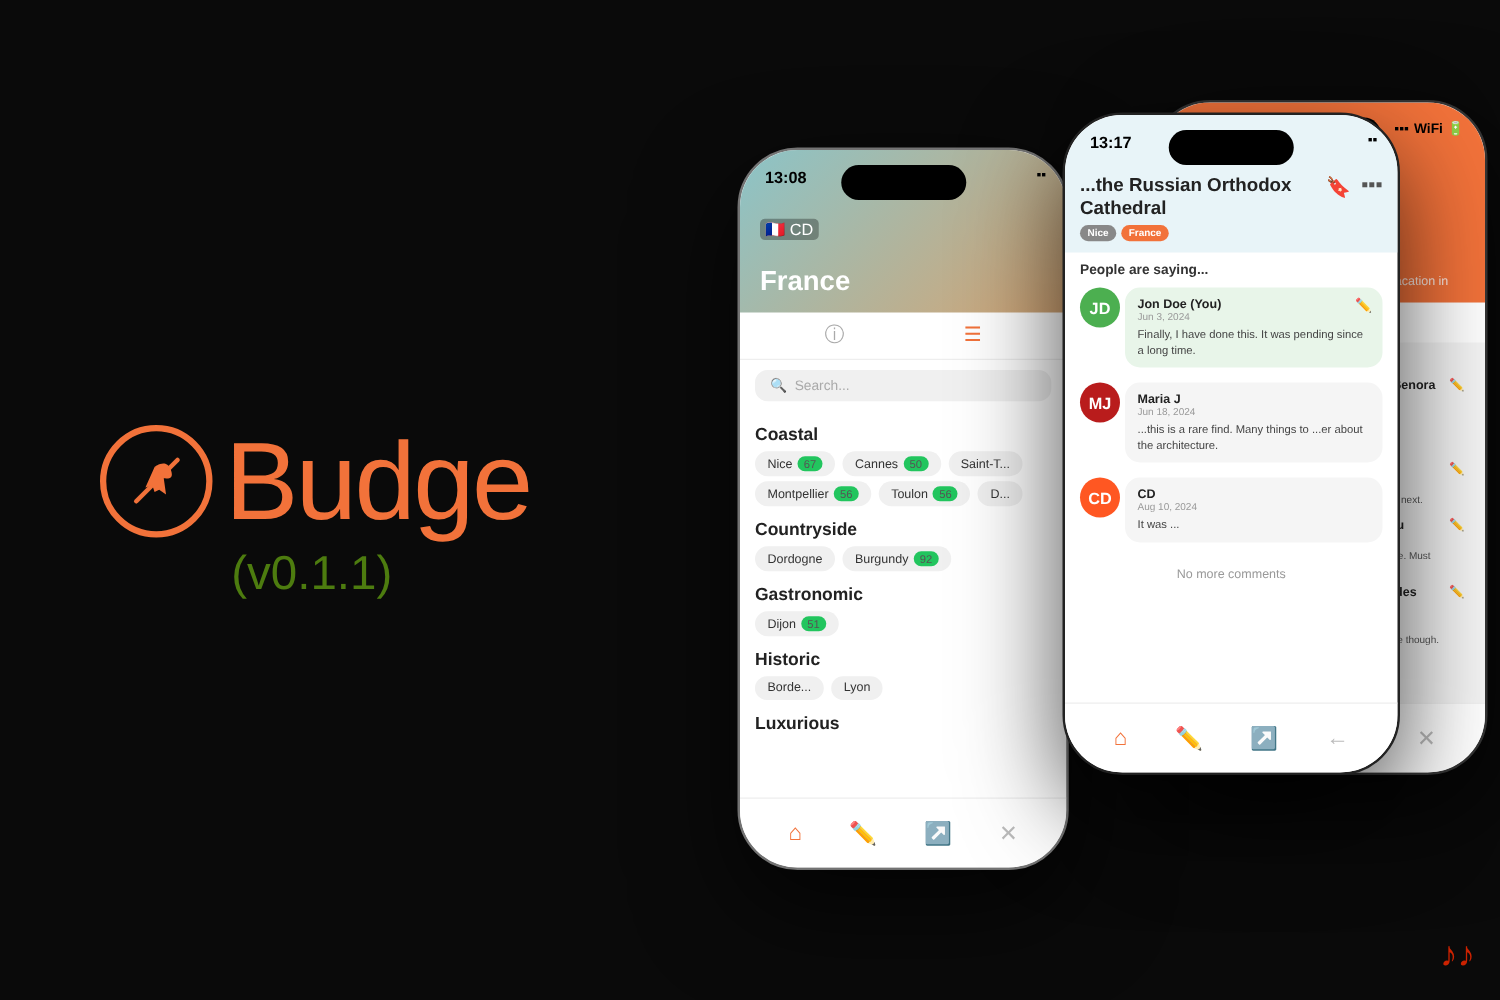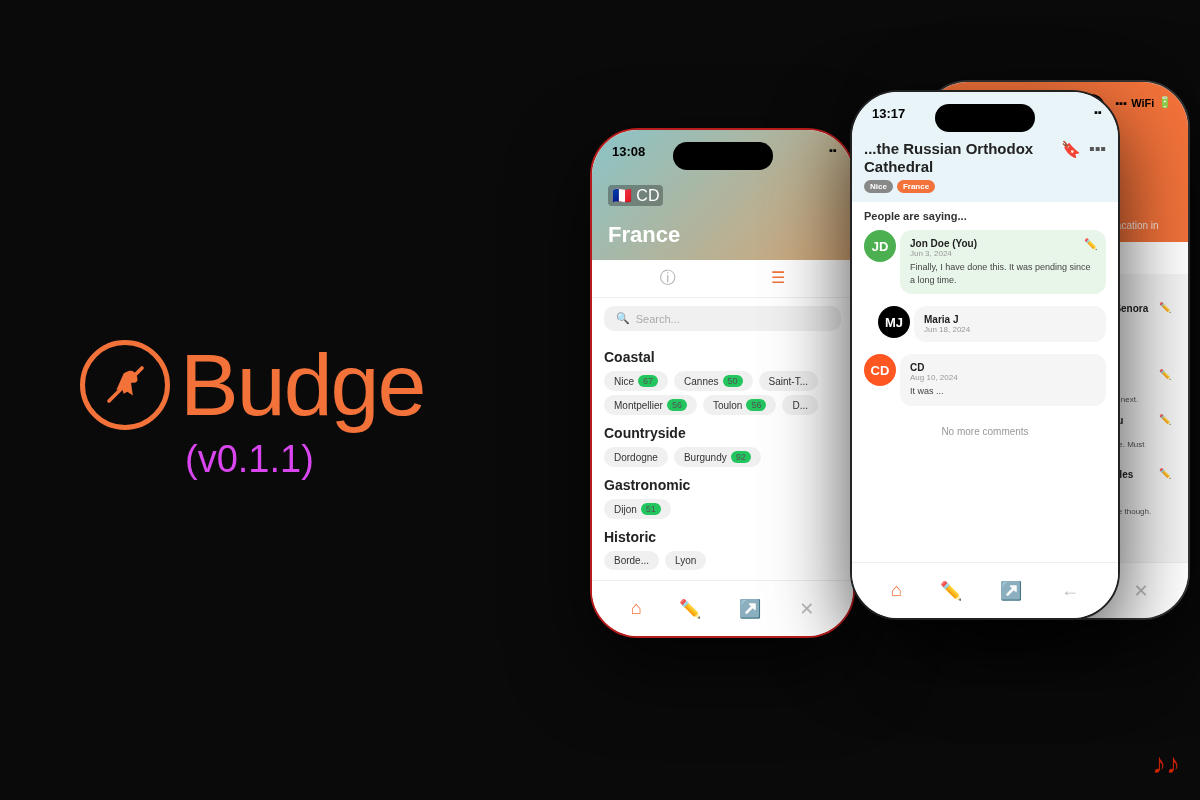--- a/index.html
+++ b/index.html
@@ -52,21 +52,21 @@
       font-size: 88px;
       font-weight: 400;
       color: #f2723a;
       letter-spacing: -2px;
       line-height: 1;
     }
 
     .version-text {
       font-size: 38px;
       font-weight: 500;
-      color: #d946ef;
+      color: #4d7c0f;
       margin-top: 8px;
       margin-left: 105px;
     }
 
     
     .right-section {
       position: relative;
       width: 640px;
       height: 800px;
       flex-shrink: 0;
@@ -87,25 +87,25 @@
       top: 80px;
       right: 10px;
       background: #f5f5f5;
       border: 2px solid #333;
       z-index: 1;
     }
 
     
     .phone-middle {
       width: 265px;
-      height: 510px;
-      top: 128px;
+      height: 578px;
+      top: 118px;
       left: 30px;
       background: #fff;
-      border: 2px solid #b91c1c;
+      border: 2px solid #737373;
       z-index: 2;
     }
 
     
     .phone-front {
       width: 270px;
       height: 530px;
       top: 90px;
       right: 80px;
       background: #fff;
@@ -280,21 +280,21 @@
     .france-title {
       font-size: 22px;
       font-weight: 700;
       color: white;
     }
 
     .france-flag {
       position: absolute;
       top: 55px;
       left: 16px;
-      font-size: 16px;
+      font-size: 13px;
       background: rgba(0,0,0,0.3);
       border-radius: 4px;
       padding: 1px 4px;
       color: white;
     }
 
     .tab-bar-small {
       display: flex;
       justify-content: space-around;
       padding: 8px 20px;
@@ -719,24 +719,25 @@
         <div class="comment-bubble own">
           <span class="edit-icon-small">✏️</span>
           <div class="comment-name">Jon Doe (You)</div>
           <div class="comment-date">Jun 3, 2024</div>
           <div class="comment-text">Finally, I have done this. It was pending since a long time.</div>
         </div>
       </div>
 
 
       <div class="comment-item">
-        <div class="comment-avatar" style="background:#000000;margin-left:14px;">MJ</div>
+        <div class="comment-avatar" style="background:#b91c1c;">MJ</div>
         <div class="comment-bubble">
           <div class="comment-name">Maria J</div>
           <div class="comment-date">Jun 18, 2024</div>
+          <div class="comment-text">...this is a rare find. Many things to ...er about the architecture.</div>
         </div>
       </div>
 
       <div class="comment-item">
         <div class="comment-avatar" style="background:#FF5722;">CD</div>
         <div class="comment-bubble">
           <div class="comment-name">CD</div>
           <div class="comment-date">Aug 10, 2024</div>
           <div class="comment-text">It was ...</div>
         </div>

